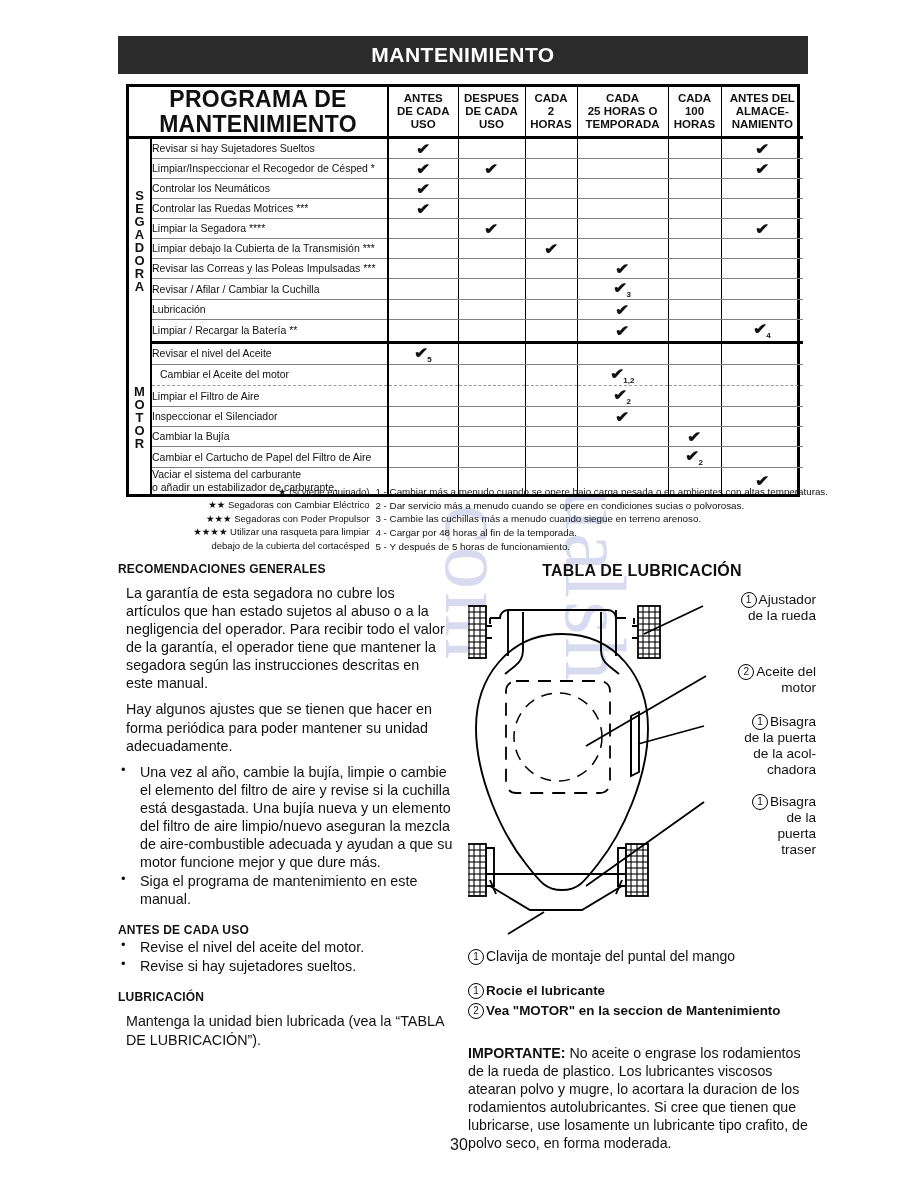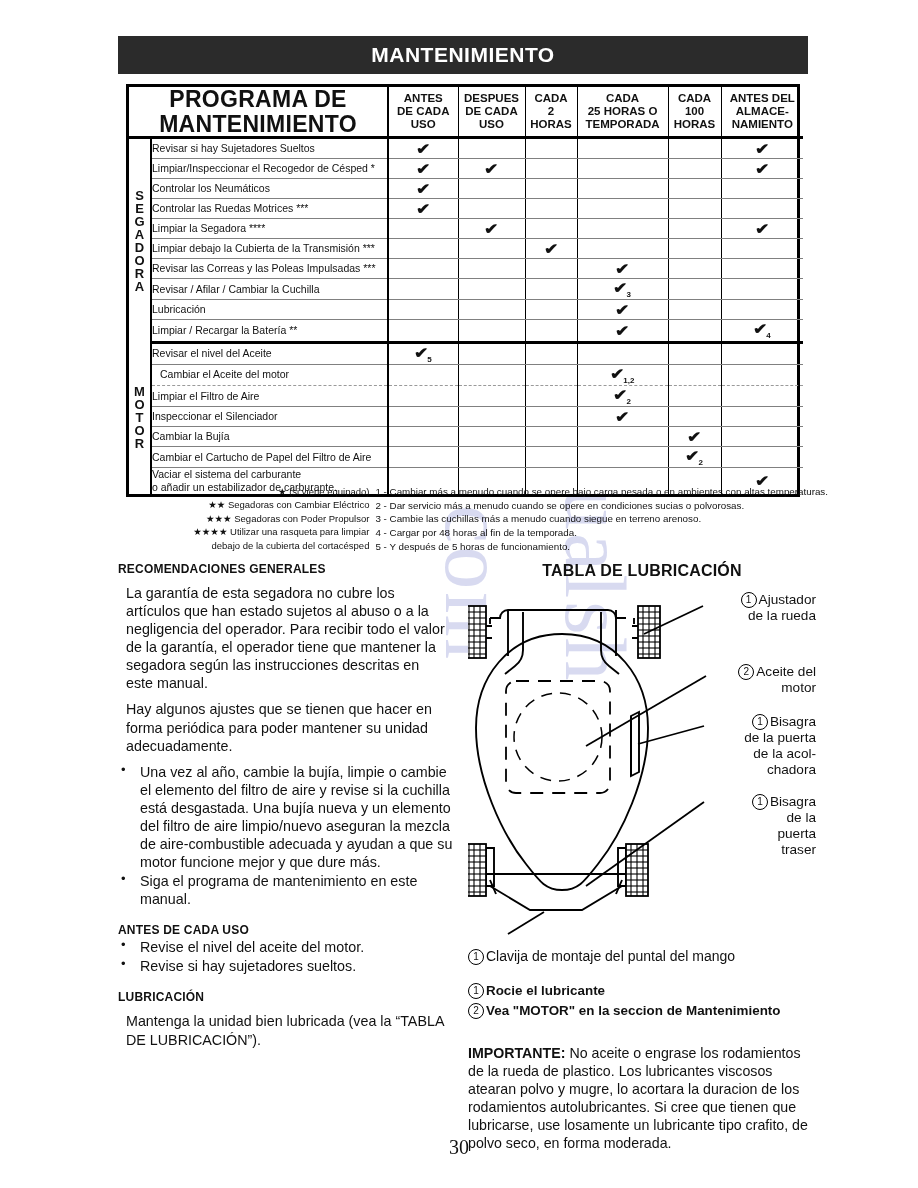--- a/index.html
+++ b/index.html
@@ -255,23 +255,22 @@
     font-size: 14.2px;
     line-height: 1.265;
   }
   .imp b { font-weight: bold; }
 
   .pagenum {
     position: absolute;
     left: 0; right: 0;
     top: 1136px;
     text-align: center;
-    font-size: 20px;
+    font-size: 16px;
     z-index: 2;
-    font-family: Liberation Serif, serif;
   }
 </style>
 </head>
 <body>
 
 <div class="watermark">
   <div class="wm-text wm1">manualsh</div>
   <div class="wm-text wm2">com</div>
 </div>
 

